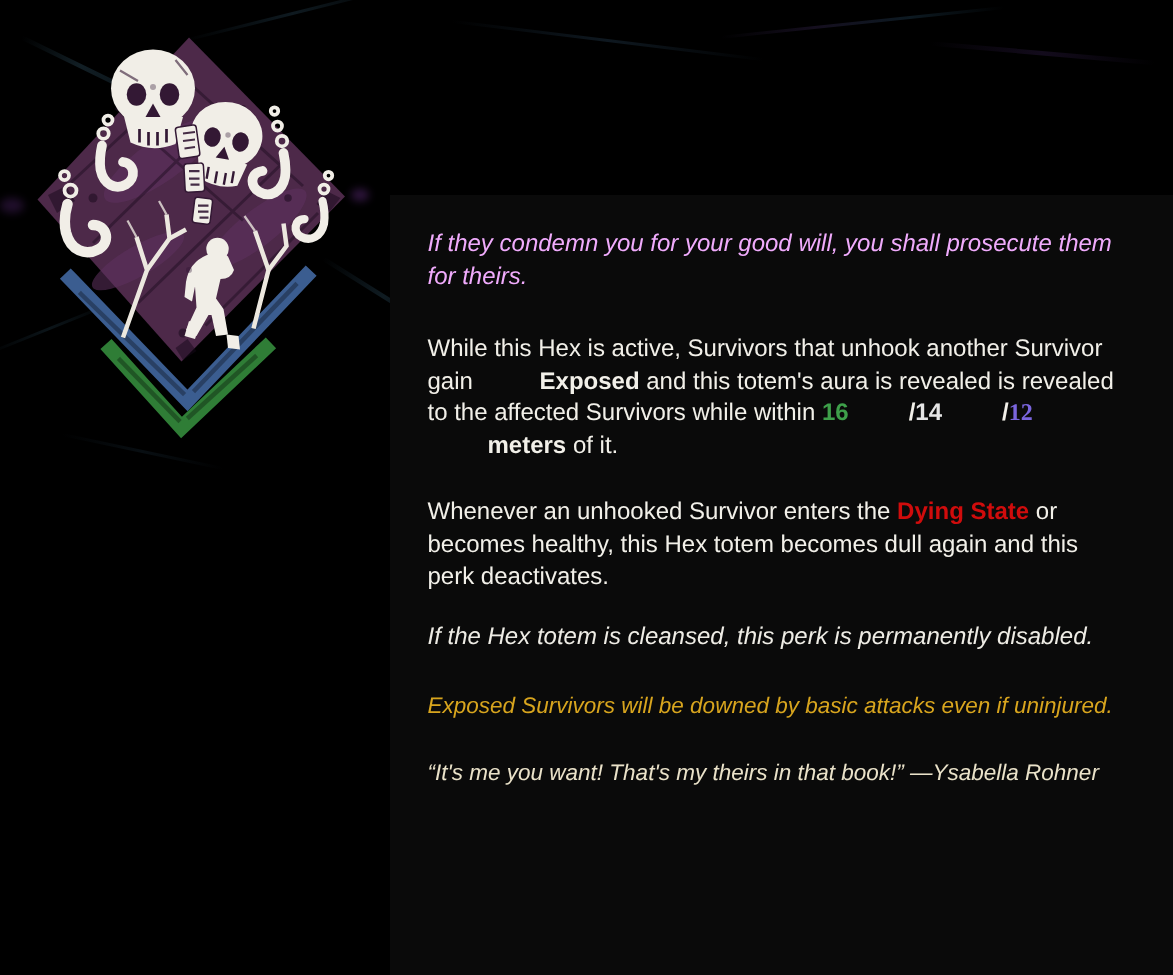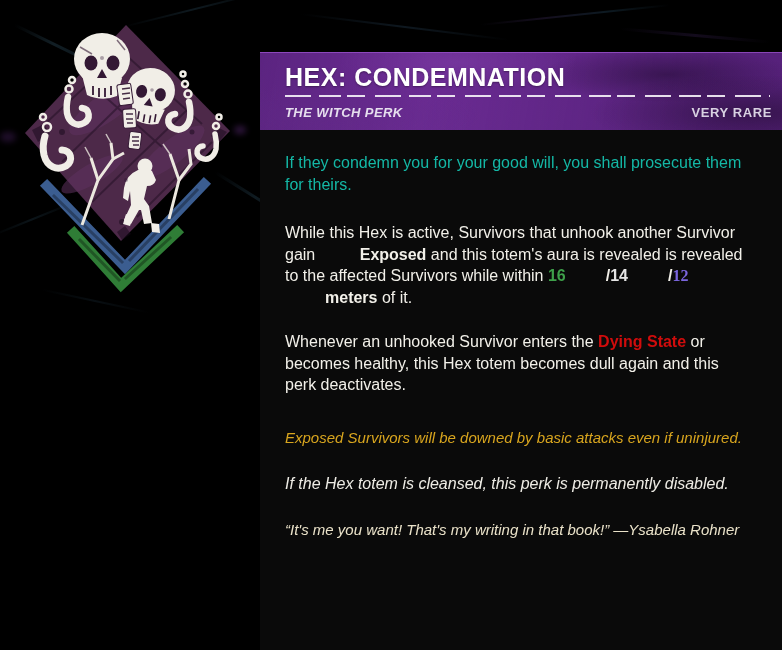--- a/index.html
+++ b/index.html
@@ -48,23 +48,23 @@
   }
   .subrow{display:flex;justify-content:space-between;align-items:baseline;margin-top:8px;width:487px;}
   .subtitle{color:#e6dfee;font-size:13px;font-weight:bold;font-style:italic;letter-spacing:.4px;}
   .rarity{color:#d9d2e2;font-size:13px;font-weight:bold;letter-spacing:.6px;}
 
   .body-panel{
     position:absolute;left:260px;top:130px;width:522px;height:520px;box-sizing:border-box;
     background:#0a0a0a;padding:22px 29px 0 25px;
   }
   .para{margin:0 0 23px;color:#f2f0e9;font-size:16px;line-height:21.5px;letter-spacing:0;}
-  .p-flavor{color:#14b8a6;margin-bottom:27px;}
+  .p-flavor{font-style:italic;color:#f0abfc;margin-bottom:27px;}
   .p-italic{font-style:italic;color:#eeece5;margin-bottom:26px;}
-  .p-gap-sm{margin-bottom:32px;}
+  .p-gap-sm{margin-bottom:18px;}
   .p-yellow{font-style:italic;color:#d8a51e;font-size:15px;line-height:19px;margin-bottom:26px;}
   .p-quote{font-style:italic;color:#eae2c9;font-size:15px;line-height:19px;margin-bottom:0;}
   .seg-bold{font-weight:bold;margin-left:40px;}
   .seg-green{font-weight:bold;color:#3ea04a;text-align:center;}
   .seg-blue{font-weight:bold;color:#e5e5e5;}
   .seg-purple{font-weight:bold;color:#7a65dd;font-family:Liberation Serif, serif;}
   .seg-red{font-weight:bold;color:#d00c0c;}
 </style>
 </head>
 <body>
@@ -202,31 +202,23 @@
         <path d="M34 66 l1 9 8 1 -1 -9z"></path>
       </g>
       <g fill="#2a1030" opacity=".35">
         <circle cx="80" cy="46" r="2"></circle>
           <circle cx="130" cy="78" r="1.8"></circle>
           <circle cx="104" cy="168" r="2"></circle>
       </g>
     </svg>
   </div>
 
-  <div class="header">
-    <div class="title">HEX: CONDEMNATION</div>
-    <div class="separator"></div>
-    <div class="subrow">
-      <span class="subtitle">THE WITCH PERK</span>
-      <span class="rarity">VERY RARE</span>
-    </div>
-  </div>
 
   <div class="body-panel">
       <p class="para p-flavor"><span>If they condemn you for your good will, you shall prosecute them for theirs.</span></p>
       <p class="para "><span>While this Hex is active, Survivors that unhook another Survivor gain </span><span class="seg-bold">Exposed</span><span> and this totem's aura is revealed is revealed to the affected Survivors while within </span><span class="seg-green">16</span><span class="seg-bold">/</span><span class="seg-blue">14</span><span class="seg-bold">/</span><span class="seg-purple">12</span><span class="seg-bold"> </span><span class="seg-bold">meters</span><span> of it.</span></p>
       <p class="para p-gap-sm"><span>Whenever an unhooked Survivor enters the </span><span class="seg-red">Dying State</span><span> or becomes healthy, this Hex totem becomes dull again and this perk deactivates.</span></p>
+      <p class="para p-italic"><span>If the Hex totem is cleansed, this perk is permanently disabled.</span></p>
       <p class="para p-yellow"><span>Exposed Survivors will be downed by basic attacks even if uninjured.</span></p>
-      <p class="para p-italic"><span>If the Hex totem is cleansed, this perk is permanently disabled.</span></p>
-      <p class="para p-quote"><span>“It's me you want! That's my writing in that book!” —Ysabella Rohner</span></p>
+      <p class="para p-quote"><span>“It's me you want! That's my theirs in that book!” —Ysabella Rohner</span></p>
     </div>
 
 </div>
 
 </body></html>

